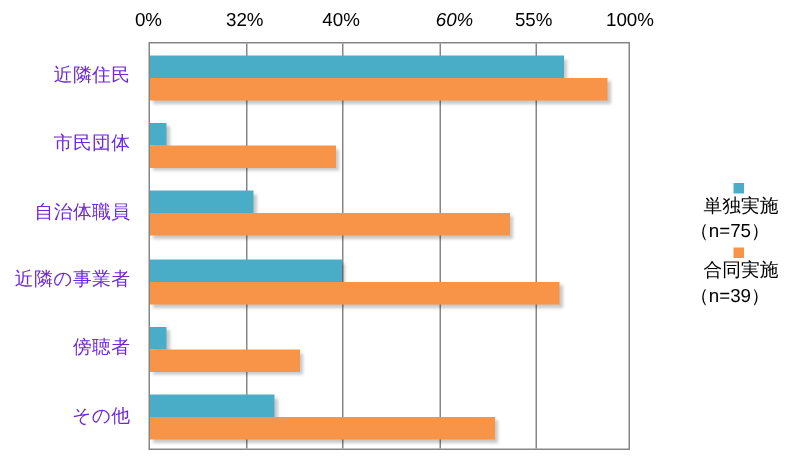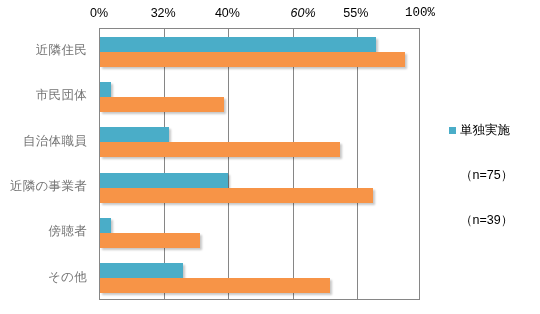--- a/index.html
+++ b/index.html
@@ -31,21 +31,21 @@
     flex-direction: column;
   }
   .cat-cell {
     flex: 1 1 0;
     display: flex;
     align-items: center;
     justify-content: flex-end;
     padding-right: 6px;
     box-sizing: border-box;
     font-size: 12.5px;
-    color: #737373;
+    color: #6d28d9;
     white-space: nowrap;
     letter-spacing: 0.3px;
   }
 
   
   #plot-area {
     position: absolute;
     left: 99px;
     top: 28px;
     width: 321px;
@@ -115,47 +115,47 @@
     font-size: 12.5px;
     color: #000000;
   }
   .legend-entry {
     margin-bottom: 2px;
   }
   .legend-row {
     display: flex;
     align-items: center;
     white-space: nowrap;
+    flex-direction: column;
   }
   .legend-swatch {
     width: 7px;
     height: 7px;
     margin-right: 4px;
     flex: 0 0 auto;
   }
   .legend-swatch.series-0 { background: #4AADC8; }
   .legend-swatch.series-1 { background: #F79447; }
   .legend-sub {
     padding-left: 11px;
     white-space: nowrap;
-    margin-top: 28px;
   }
 </style>
 </head>
 <body>
 
 <div id="chart-root">
 
   <div id="value-axis">
       <div class="tick-label" style="left: 99px;">0%</div>
       <div class="tick-label" style="left: 163.2px;">32%</div>
       <div class="tick-label" style="left: 227.4px; text-align: center;">40%</div>
       <div class="tick-label" style="left: 303px; font-style: italic;">60%</div>
       <div class="tick-label" style="left: 355.8px;">55%</div>
-      <div class="tick-label" style="left: 420px; font-family: Liberation Mono, monospace;">100%</div>
+      <div class="tick-label" style="left: 420px;">100%</div>
     </div>
 
   <div id="category-axis">
       <div class="cat-cell">近隣住民</div>
       <div class="cat-cell">市民団体</div>
       <div class="cat-cell">自治体職員</div>
       <div class="cat-cell">近隣の事業者</div>
       <div class="cat-cell">傍聴者</div>
       <div class="cat-cell">その他</div>
     </div>
@@ -197,17 +197,21 @@
 
   <div id="legend">
       <div class="legend-entry">
         <div class="legend-row">
           <span class="legend-swatch series-0"></span>
           <span>単独実施</span>
         </div>
         <div class="legend-sub">（n=75）</div>
       </div>
       <div class="legend-entry">
+        <div class="legend-row">
+          <span class="legend-swatch series-1"></span>
+          <span>合同実施</span>
+        </div>
         <div class="legend-sub">（n=39）</div>
       </div>
     </div>
 
 </div>
 
 </body></html>

